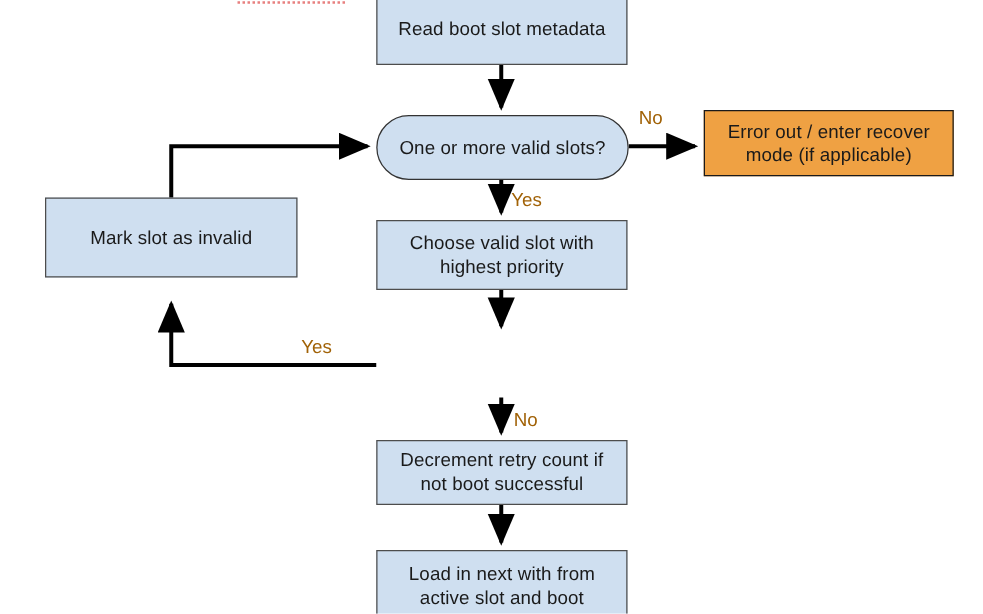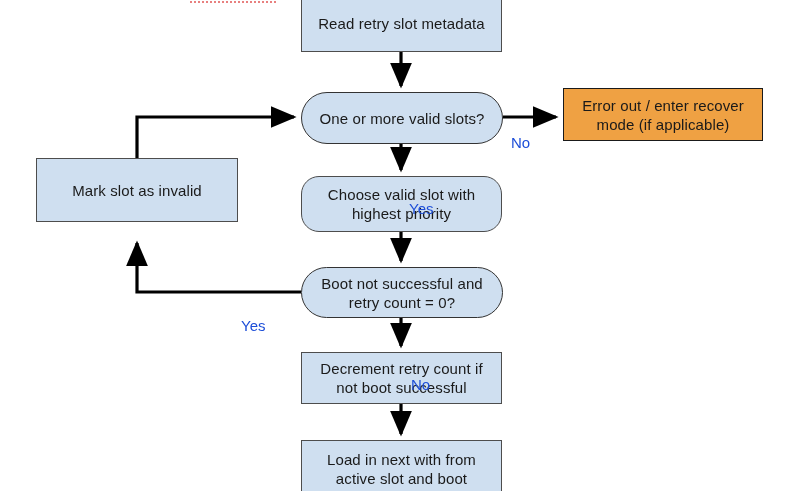--- a/index.html
+++ b/index.html
@@ -52,24 +52,23 @@
     border-radius: 26px;
   }
   .alert {
     background: #efa143;
     border: 1.5px solid #1a1a1a;
   }
   .edge-label {
     position: absolute;
     font-size: 15px;
     line-height: 17px;
-    color: #1d4ed8;
+    color: #a16207;
     z-index: 3;
     white-space: nowrap;
-    margin-top: 48px;
   }
   .dotted-marker {
     position: absolute;
     z-index: 4;
   }
 </style>
 </head>
 <body>
 
 <div id="canvas">
@@ -97,45 +96,41 @@
 
       <path d="M401,318 L401,346" marker-end="url(#arrow)"></path>
 
       <path d="M401,404 L401,434" marker-end="url(#arrow)"></path>
     </g>
   </svg>
 
   <div class="dotted-marker" style="left:190px; top:1px; width:86px; height:0; border-top:2px dotted #e8807f;"></div>
 
   <div class="node process" style="left:301px; top:-6px; width:201px; height:58px;">
-    <span class="label">Read retry slot metadata</span>
+    <span class="label">Read boot slot metadata</span>
   </div>
 
   <div class="node decision" style="left:301px; top:92px; width:202px; height:52px;justify-content:center;">
     <span class="label">One or more valid slots?</span>
   </div>
 
   <div class="node alert" style="left:563px; top:88px; width:200px; height:53px;justify-content:center;">
     <span class="label">Error out / enter recover
 mode (if applicable)</span>
   </div>
 
   <div class="node process" style="left:36px; top:158px; width:202px; height:64px;">
     <span class="label">Mark slot as invalid</span>
   </div>
 
-  <div class="node process" style="left:301px; top:176px; width:201px; height:56px;border-radius:18px;">
+  <div class="node process" style="left:301px; top:176px; width:201px; height:56px;">
     <span class="label">Choose valid slot with
 highest priority</span>
   </div>
 
-  <div class="node decision" style="left:301px; top:267px; width:202px; height:51px;">
-    <span class="label">Boot not successful and
-retry count = 0?</span>
-  </div>
 
   <div class="node process" style="left:301px; top:352px; width:201px; height:52px;">
     <span class="label">Decrement retry count if
 not boot successful</span>
   </div>
 
   <div class="node process" style="left:301px; top:440px; width:201px; height:58px;">
     <span class="label">Load in next with from
 active slot and boot</span>
   </div>

